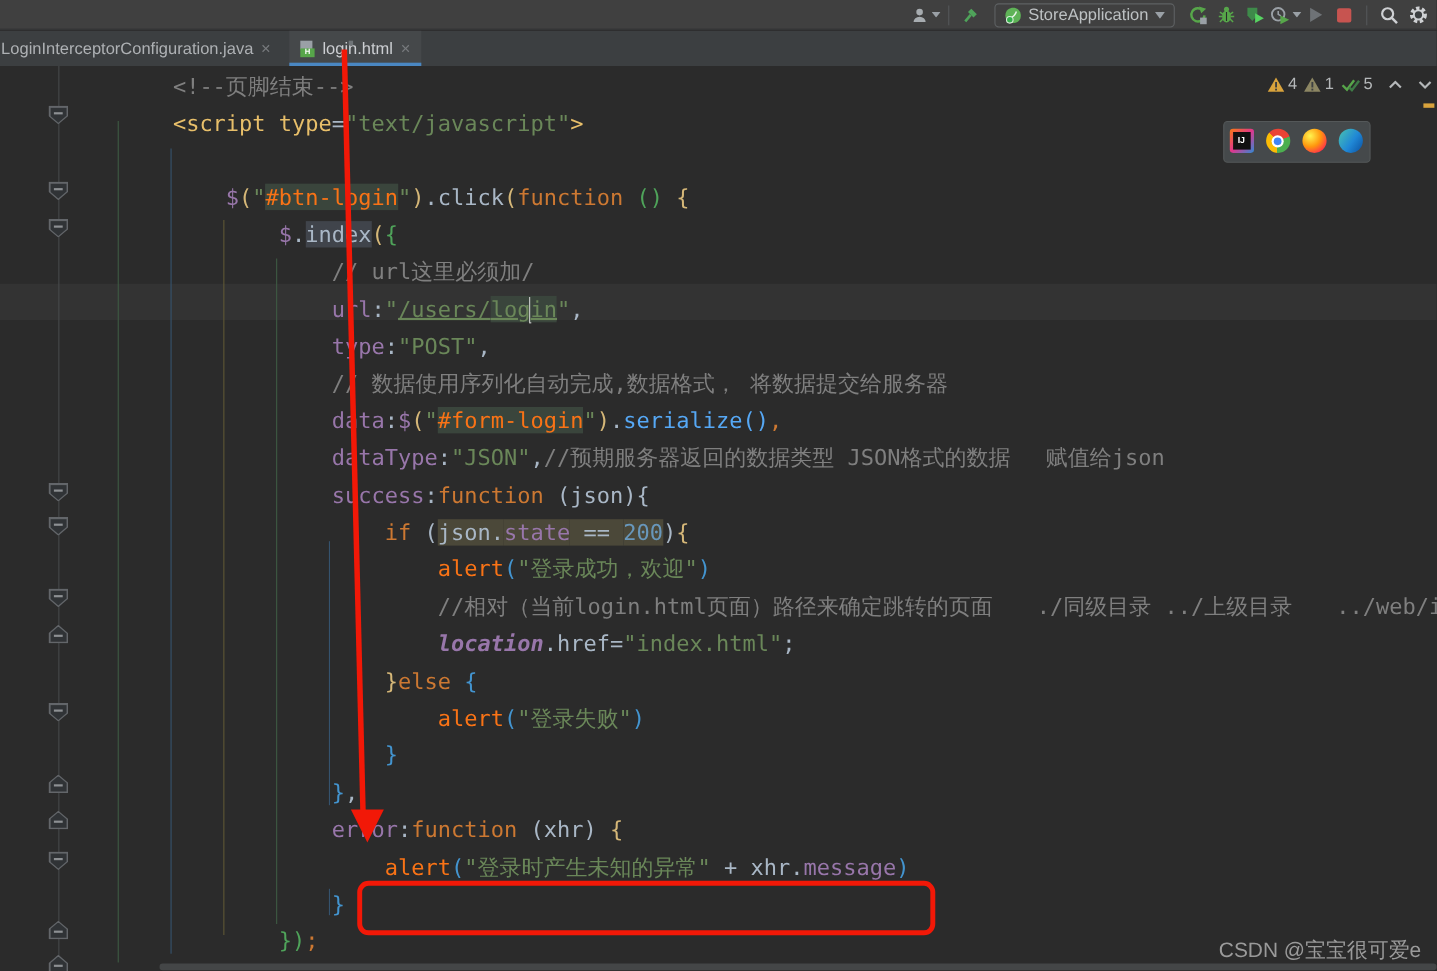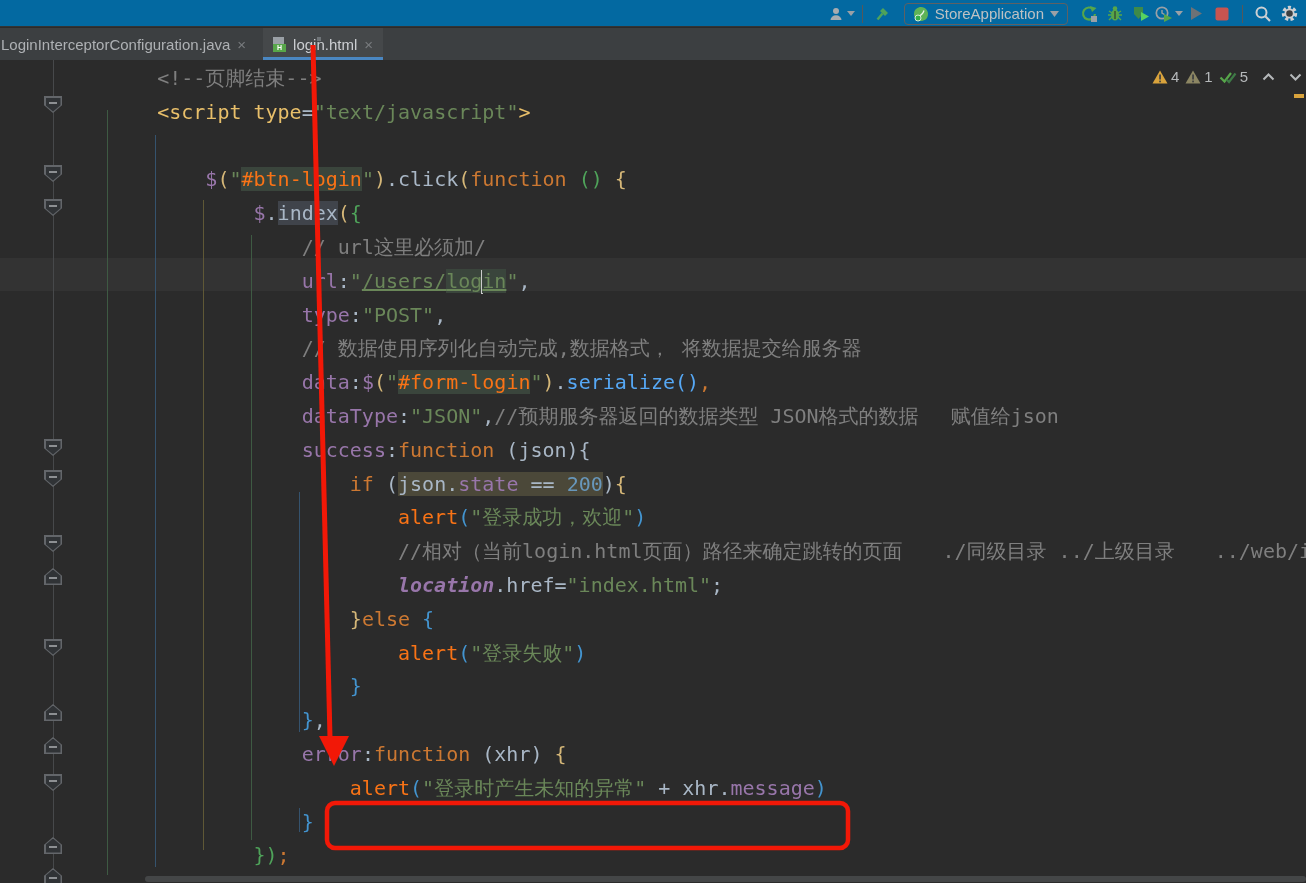--- a/index.html
+++ b/index.html
@@ -1,19 +1,19 @@
 <!DOCTYPE html>
 <html><head>
 <meta charset="utf-8">
 <style>
   * { margin:0; padding:0; box-sizing:border-box; }
   html,body { width:1306px; height:883px; overflow:hidden; background:#2b2b2b;
               font-family:"Liberation Sans", sans-serif; }
   .toolbar { position:absolute; left:0; top:0; width:1306px; height:27px;
-             background:#0369a1; border-bottom:1px solid #323435; z-index:6; }
+             background:#404040; border-bottom:1px solid #323435; z-index:6; }
   .tb-right { position:absolute; right:0; top:0; height:27px; display:flex; align-items:center; }
   .tb-btn { height:24px; min-width:26px; display:flex; align-items:center; justify-content:center;
             gap:2px; cursor:pointer; }
   .tb-sep { width:1px; height:18px; background:#55585a; margin:0 7px; }
   .runcfg { height:22px; border:1px solid #5e6163; border-radius:4px; display:flex;
             align-items:center; gap:6px; padding:0 8px; margin:0 8px; color:#bdc1c3; font-size:15px; }
   .tabbar { position:absolute; left:0; top:28px; width:1306px; height:32px; background:#3c3f41;
             display:flex; align-items:stretch; z-index:6; }
   .tab { display:flex; align-items:center; gap:7px; padding:0 10px; font-size:15px;
          color:#aeb1b4; position:relative; cursor:pointer; }
@@ -312,22 +312,42 @@
       <span>5</span>
     </div>
     <svg width="13" height="8" viewBox="0 0 13 8" style="margin-left:8px;cursor:pointer">
       <path d="M1.5 6.5 L6.5 1.5 L11.5 6.5" stroke="#b5b8ba" stroke-width="2" fill="none"></path>
     </svg>
     <svg width="13" height="8" viewBox="0 0 13 8" style="margin-left:8px;cursor:pointer">
       <path d="M1.5 1.5 L6.5 6.5 L11.5 1.5" stroke="#b5b8ba" stroke-width="2" fill="none"></path>
     </svg>
   </div>
 
+  <div class="browser-popup">
+    <div class="bicon">
+      <div class="idea">
+          <div class="blk">IJ</div>
+        </div>
+    </div>
+    <div class="bicon">
+      <div class="chrome">
+          <div class="c1"></div>
+          <div class="c2"></div>
+        </div>
+    </div>
+    <div class="bicon">
+        <div class="firefox"></div>
+      </div>
+    <div class="bicon">
+        <div class="edge"></div>
+      </div>
+  </div>
 
   <div class="stripe-mark"></div>
   <div class="hscroll"></div>
+  <div class="watermark">CSDN @宝宝很可爱e</div>
 </div>
 
 <svg id="overlay" width="1306" height="883">
     <line x1="313" y1="45" x2="330" y2="738" stroke="#f21807" stroke-width="5"></line>
     <polygon points="319,736 349,736 334,766" fill="#f21807"></polygon>
     <rect x="327" y="803" width="521" height="45" rx="8" fill="none" stroke="#f21807" stroke-width="4.5"></rect>
   </svg>
 
 </body></html>

